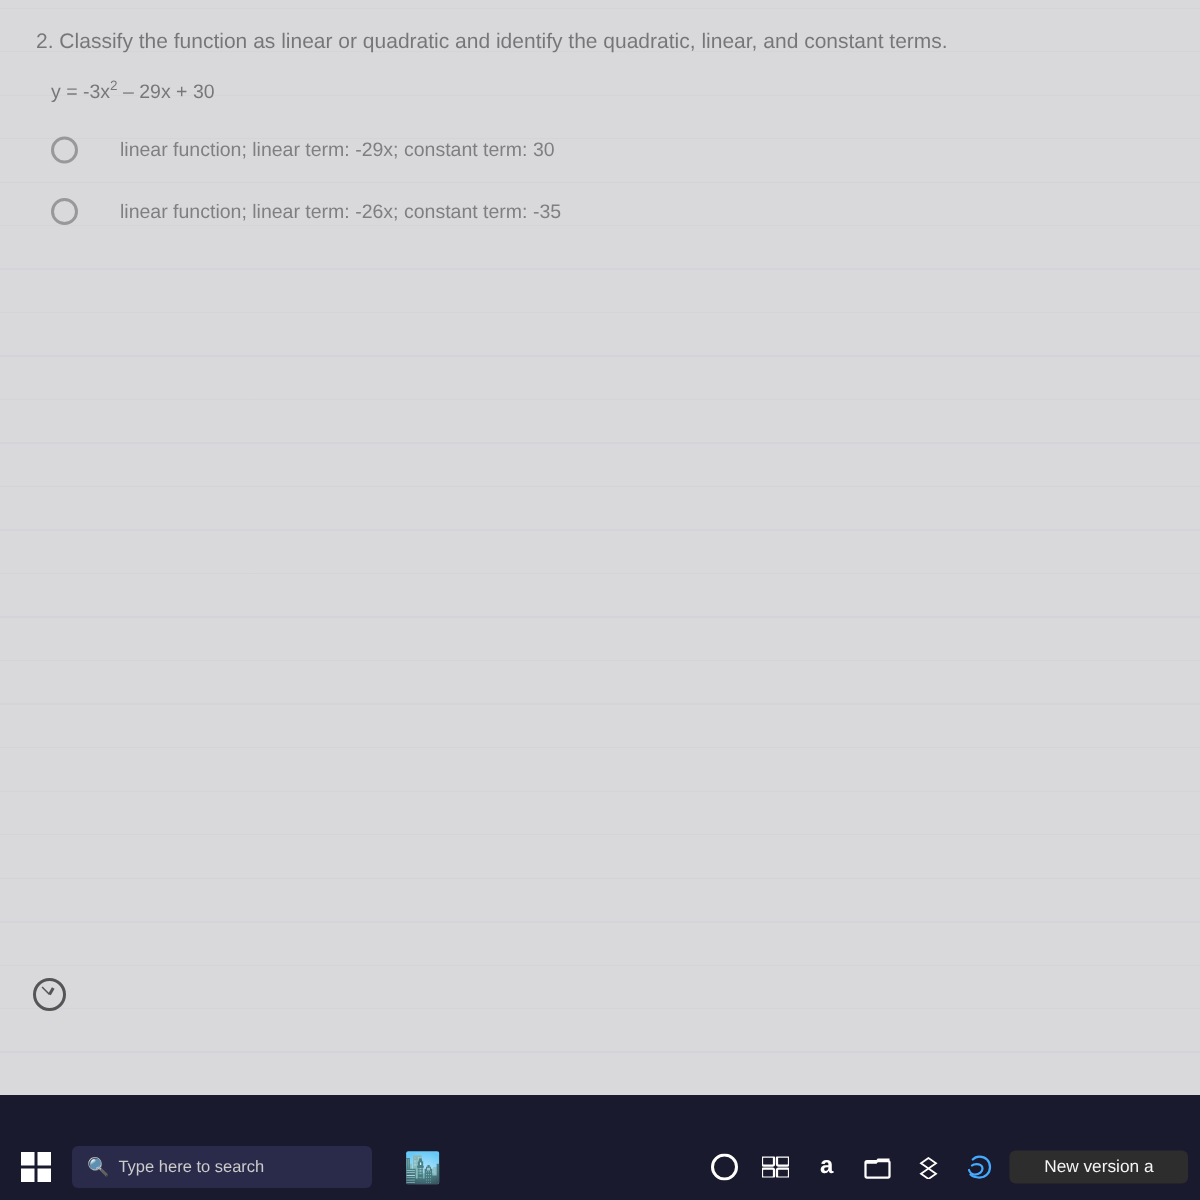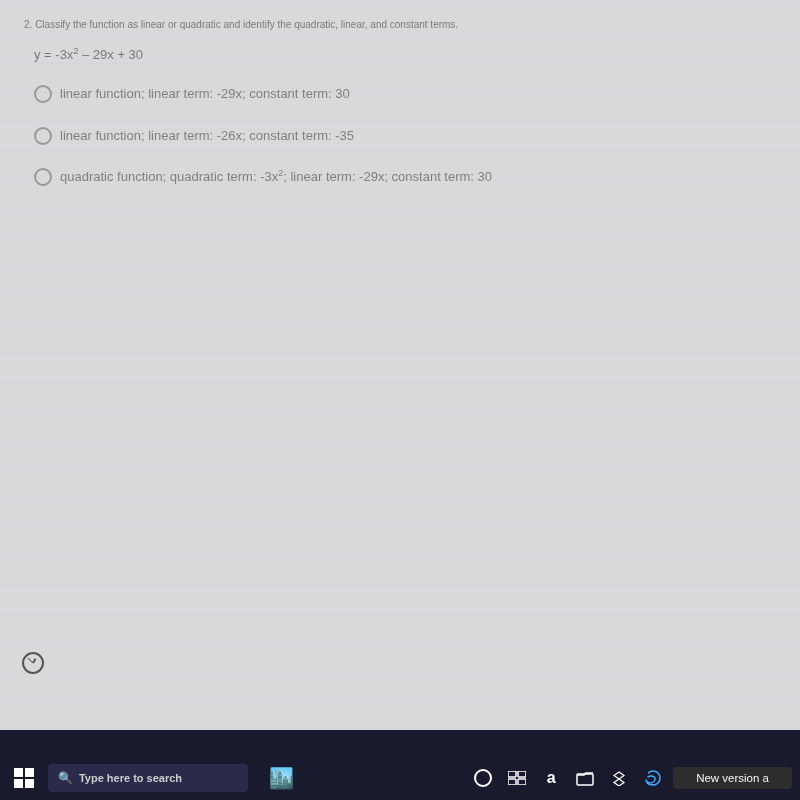--- a/index.html
+++ b/index.html
@@ -23,21 +23,21 @@
           transparent,
           transparent 28px,
           rgba(180,180,200,0.3) 28px,
           rgba(180,180,200,0.3) 29px
         );
       padding: 18px 24px 18px 24px;
       position: relative;
     }
 
     .question-text {
-      font-size: 10px;
+      font-size: 14px;
       color: #111;
       margin-bottom: 14px;
       line-height: 1.4;
     }
 
     .equation {
       font-size: 13px;
       color: #111;
       margin-bottom: 22px;
       margin-left: 10px;
@@ -47,21 +47,21 @@
       list-style: none;
       display: flex;
       flex-direction: column;
       gap: 22px;
       margin-left: 10px;
     }
 
     .option-item {
       display: flex;
       align-items: flex-start;
-      gap: 8px;
+      gap: 28px;
     }
 
     .radio-circle {
       width: 18px;
       height: 18px;
       border-radius: 50%;
       border: 2px solid #555;
       background: transparent;
       flex-shrink: 0;
       margin-top: 1px;
@@ -130,21 +130,20 @@
     }
 
     .search-icon-tb {
       color: #aaa;
       font-size: 12px;
     }
 
     .search-input-text {
       font-size: 11px;
       color: #ccc;
-      font-weight: bold;
     }
 
     .taskbar-icons {
       display: flex;
       align-items: center;
       gap: 6px;
       margin-left: 8px;
     }
 
     .taskbar-right {
@@ -255,26 +254,20 @@
     <li class="option-item">
       <div class="radio-circle"></div>
       <span class="option-label">linear function; linear term: -29x; constant term: 30</span>
     </li>
 
     <li class="option-item">
       <div class="radio-circle"></div>
       <span class="option-label">linear function; linear term: -26x; constant term: -35</span>
     </li>
 
-    <li class="option-item">
-      <div class="radio-circle"></div>
-      <span class="option-label">
-        quadratic function; quadratic term: -3x<sup>2</sup>; linear term: -29x; constant term: 30
-      </span>
-    </li>
 
 
   </ul>
 
   <div class="bottom-left-clock">
     <div class="clock-circle">
       <div class="clock-hand-h"></div>
       <div class="clock-hand-m"></div>
     </div>
   </div>

